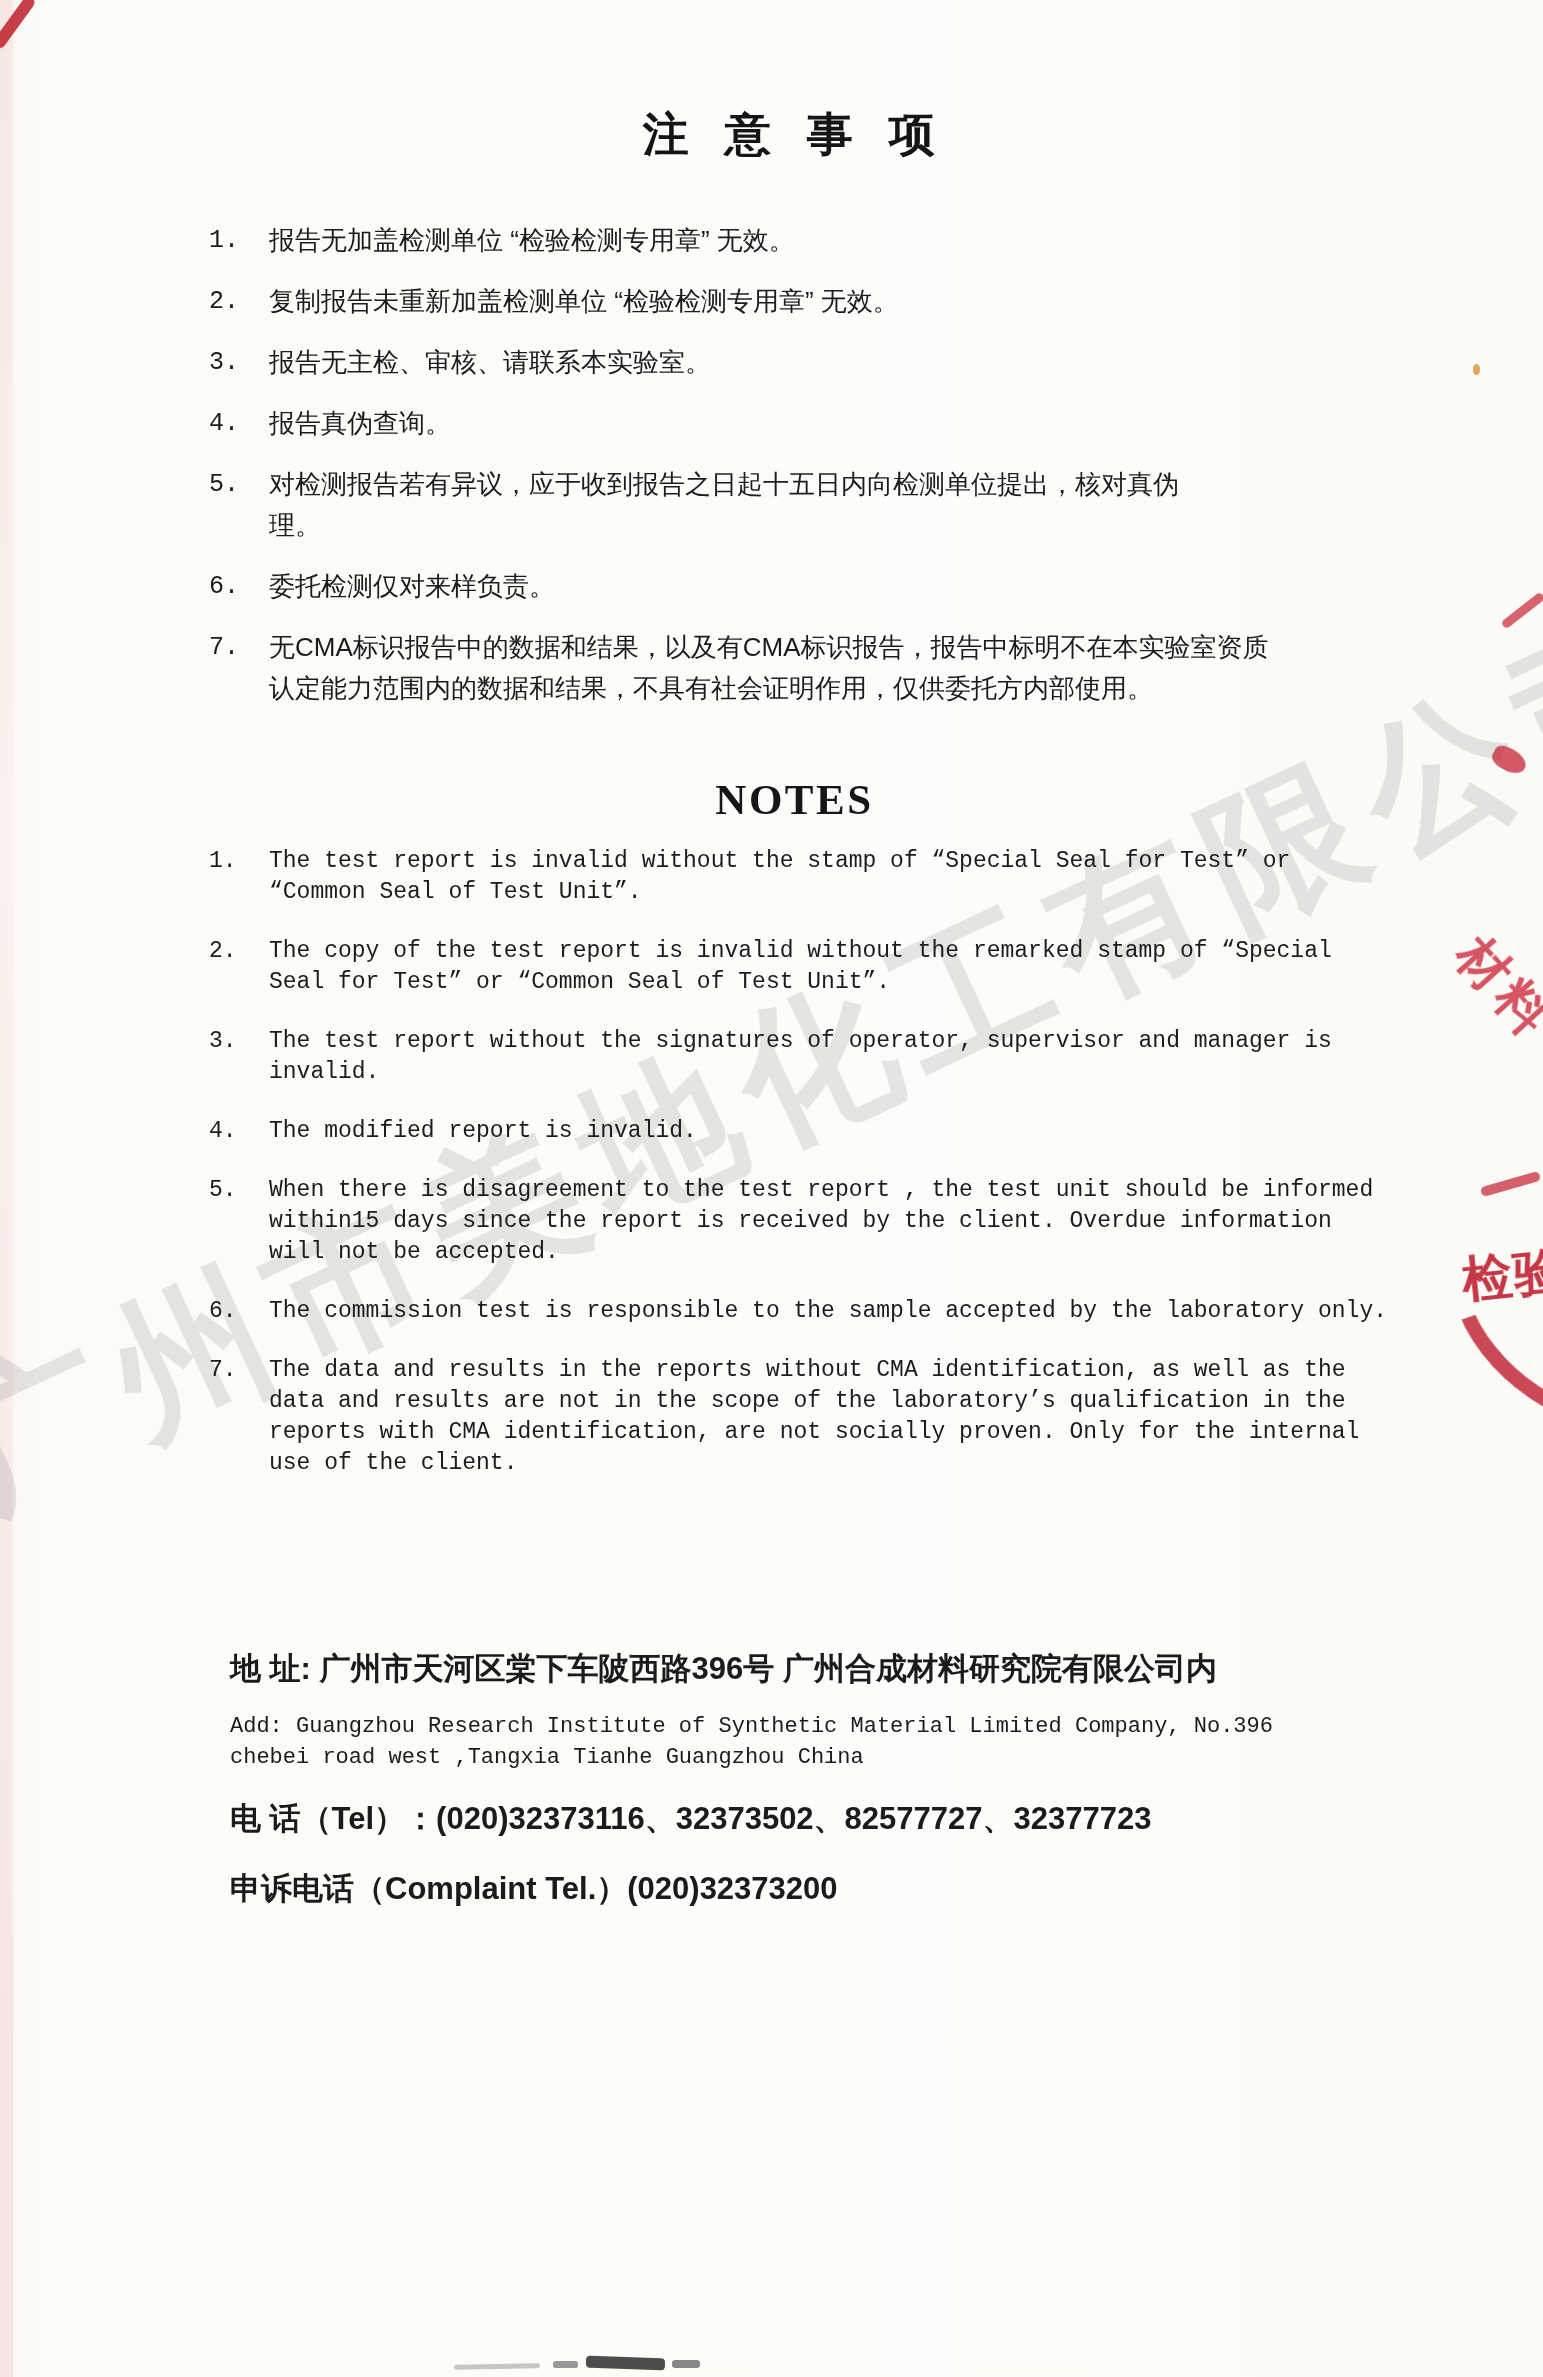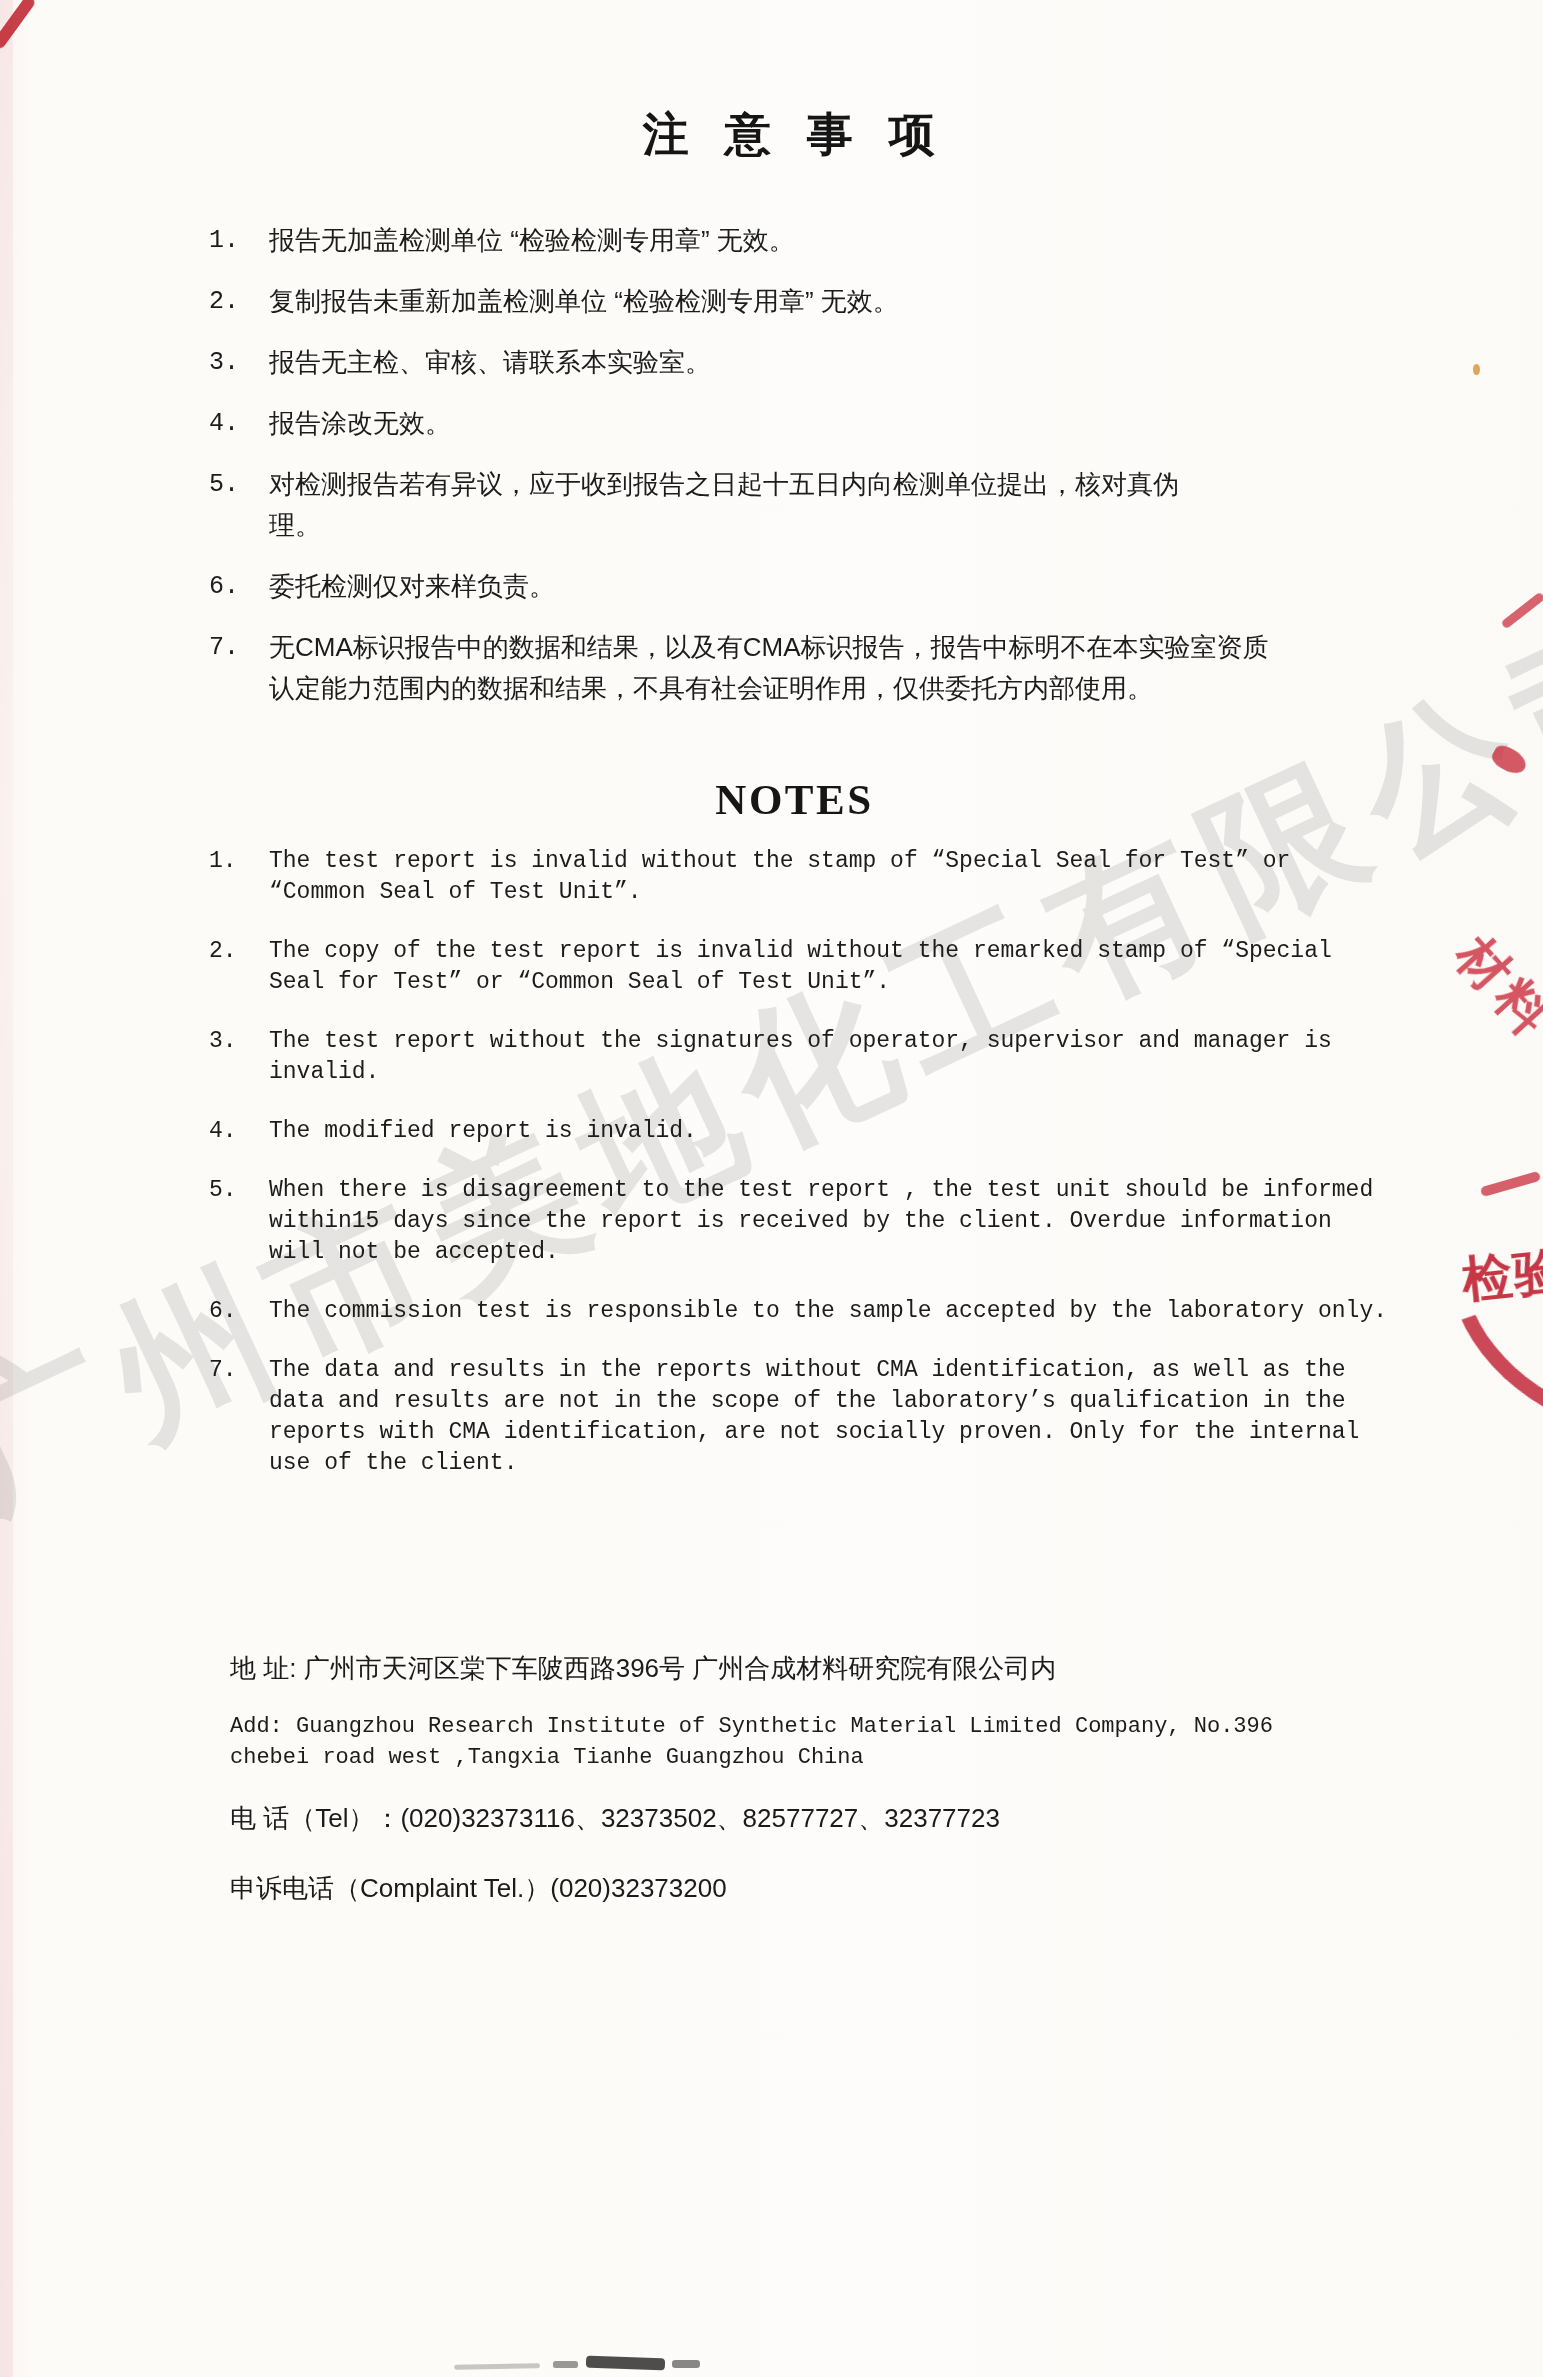--- a/index.html
+++ b/index.html
@@ -44,21 +44,21 @@
   ol.notes .num{ flex:0 0 60px; }
   ol.notes .txt{ flex:1 1 auto; white-space:pre-line; }
   ol.zh{ top:220px; font-size:26px; line-height:41px; }
   ol.zh li{ margin-bottom:20px; }
   ol.zh .num{ font-family:"Liberation Mono","DejaVu Sans Mono",monospace; font-size:25px; }
   ol.en{ top:846px; font-family:"Liberation Mono","DejaVu Sans Mono",monospace; font-size:23px; line-height:31px; }
   ol.en li{ margin-bottom:28px; }
   
   .contact{ position:absolute; left:230px; top:1651px; width:1175px; }
   .c-line{ white-space:pre-line; }
-  .c-zh{ font-size:26px; line-height:35px; color:#1b1b1b; }
+  .c-zh{ font-size:31px; line-height:35px; color:#1b1b1b;font-weight:bold; }
   .c-en{ font-family:"Liberation Mono","DejaVu Sans Mono",monospace; font-size:22px; line-height:31px; }
   .mb30{ margin-bottom:25px; } .mb34{ margin-bottom:28px; } .mb40{ margin-bottom:33px; } .mb42{ margin-bottom:35px; }
   .verification{
     position:absolute; left:230px; top:2113px; width:1113px;
     font-size:26px; line-height:34px; white-space:pre-line; color:#161616;
   }
   
   .stamp-arc{
     position:absolute; left:1442px; top:1174px; width:315px; height:224px;
     border:15.7px solid transparent; border-bottom-color:rgba(193,33,50,.82);
@@ -112,21 +112,21 @@
     <li>
       <span class="num">2.</span>
       <span class="txt">复制报告未重新加盖检测单位 “检验检测专用章” 无效。</span>
     </li>
     <li>
       <span class="num">3.</span>
       <span class="txt">报告无主检、审核、请联系本实验室。</span>
     </li>
     <li>
       <span class="num">4.</span>
-      <span class="txt">报告涂改无效。</span>
+      <span class="txt">报告真伪查询。</span>
     </li>
     <li>
       <span class="num">5.</span>
       <span class="txt">对检测报告若有异议，应于收到报告之日起十五日内向检测单位提出，核对真伪
 理。</span>
     </li>
     <li>
       <span class="num">6.</span>
       <span class="txt">委托检测仅对来样负责。</span>
     </li>

